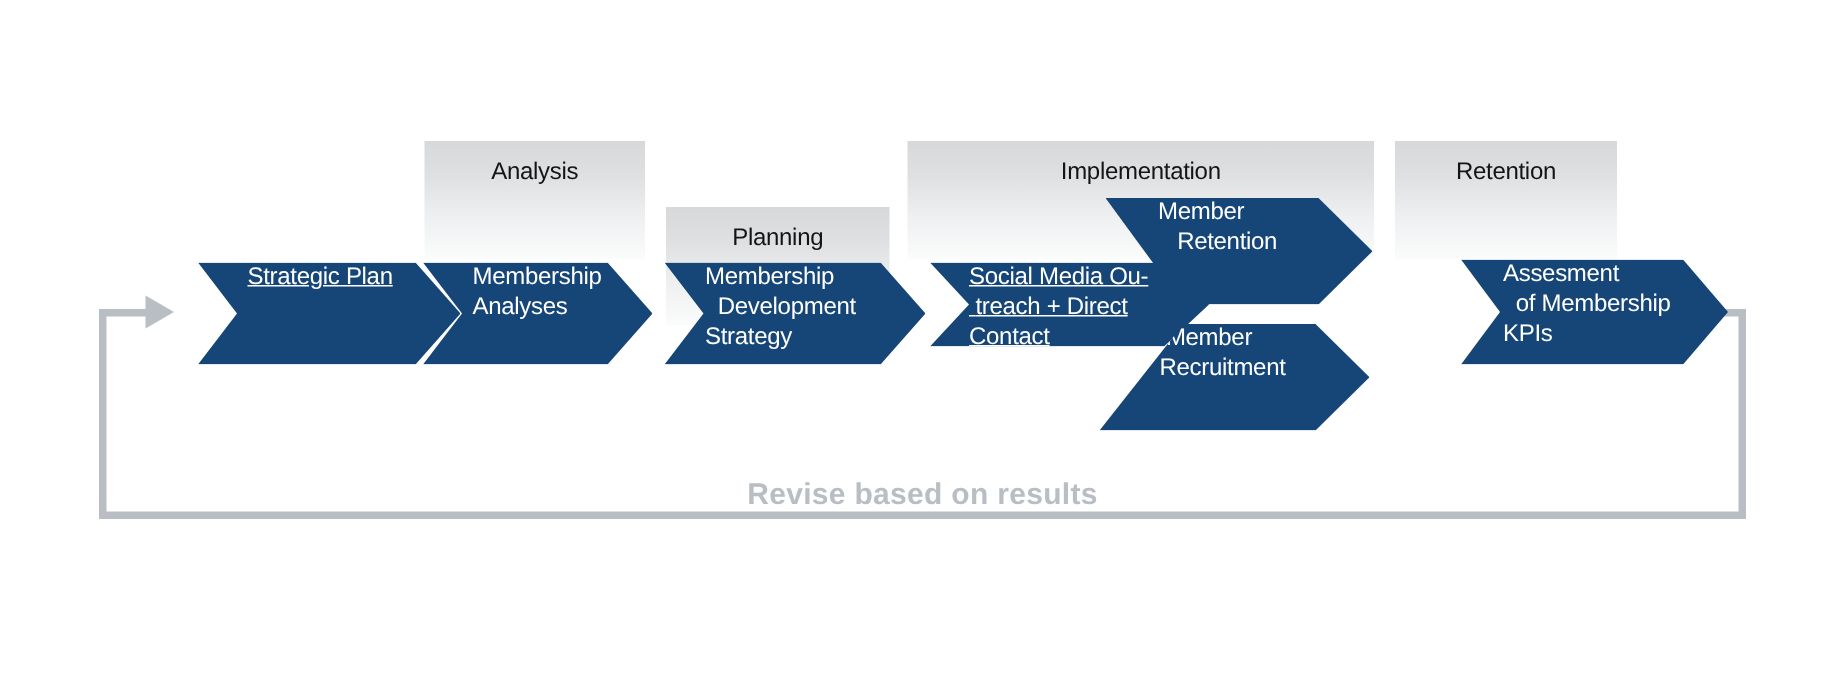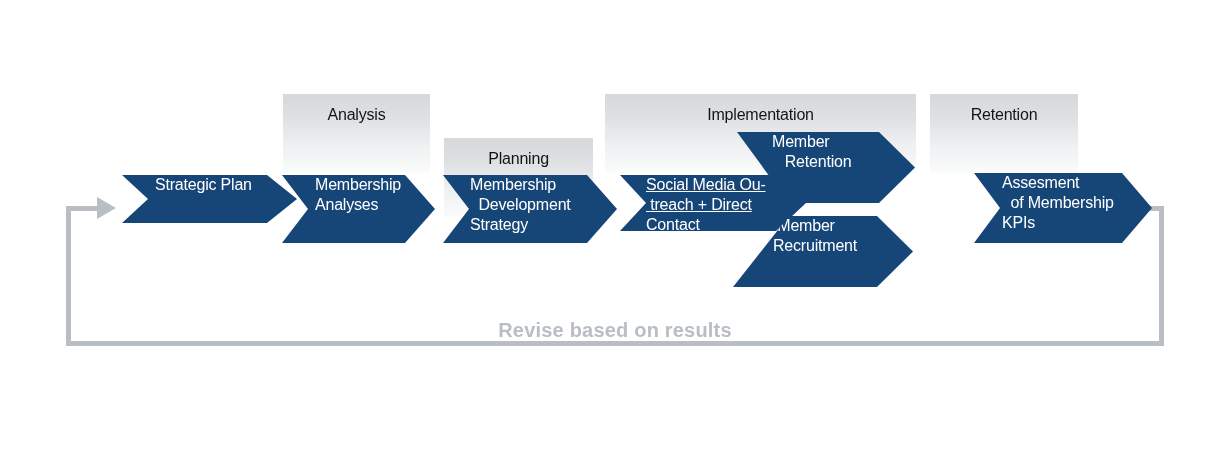--- a/index.html
+++ b/index.html
@@ -37,21 +37,21 @@
     box-sizing:border-box;
     color:var(--arrow-text,#ffffff);
     font-size:16px;
     line-height:20px;
     letter-spacing:-0.2px;
   }
   .chev .chev-text{white-space:pre-wrap;display:block;}
   .chev-mid{
     clip-path:polygon(0 0, calc(100% - 30px) 0, 100% 50%, calc(100% - 30px) 100%, 0 100%, 26px 50%);
   }
-  .a-strategic   {left:122px;top:175px;width:175px;height:48px;padding-left:33px;}
+  .a-strategic   {left:132px;top:175px;width:175px;height:68px;padding-left:33px;text-decoration:underline;}
   .a-analyses    {left:282px;top:175px;width:153px;height:68px;padding-left:33px;}
   .a-development {left:443px;top:175px;width:174px;height:68px;padding-left:27px;}
   .a-social      {left:620px;top:175px;width:186px;height:56px;padding-left:26px;text-decoration:underline;}
   .a-kpis        {left:974px;top:173px;width:178px;height:70px;padding-left:28px;}
 
   .a-retention{
     left:737px;top:132px;width:178px;height:71px;padding-left:35px;
     clip-path:polygon(0 0, calc(100% - 36px) 0, 100% 50%, calc(100% - 36px) 100%, 52px 100%, 0 0);
   }
   .a-recruitment{

